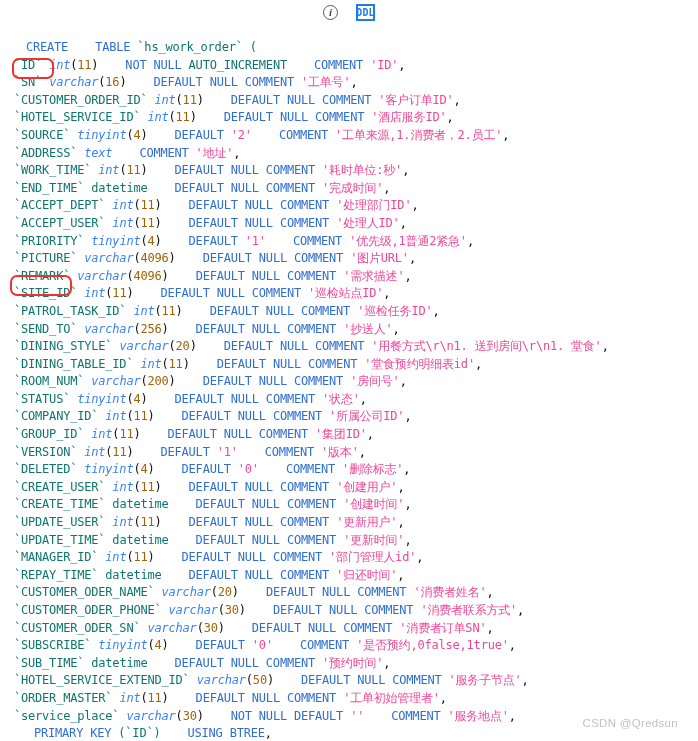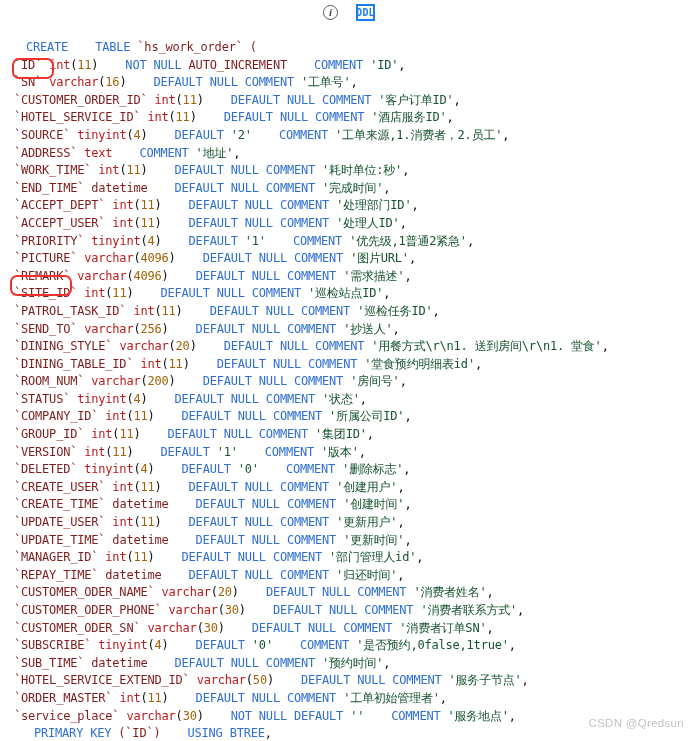--- a/index.html
+++ b/index.html
@@ -69,39 +69,39 @@
     line-height: 17.6px;
     white-space: pre;
     color: #101010;
     letter-spacing: -0.2px;
   }
   .code .ln { display: block; height: 17.6px; }
   .ind { padding-left: 8px; }
 
   
   .kw  { color: #2f6fd0; margin-left: 20px; }
-  .typ { color: #b91c1c; }
+  .typ { color: #3b82f6; font-style: italic; }
   .num { color: #a16207; }
-  .str { color: #14532d; }
-  .id  { color: #7f1d1d; }
+  .str { color: #ec4899; }
+  .id  { color: #0f766e; }
   .punc{ color: #101010; }
 
   
   .anno {
     position: absolute;
     border: 2.5px solid #f0322e;
     border-radius: 7px;
     box-sizing: border-box;
     pointer-events: none;
   }
 
   
   .watermark {
     position: absolute;
-    right: 14px;
+    right: 20px;
     bottom: 12px;
     font-family: "Liberation Sans", sans-serif;
     font-size: 11.5px;
     color: #c2c2c2;
     letter-spacing: 0.3px;
     user-select: none;
   }
 </style>
 </head>
 <body>

